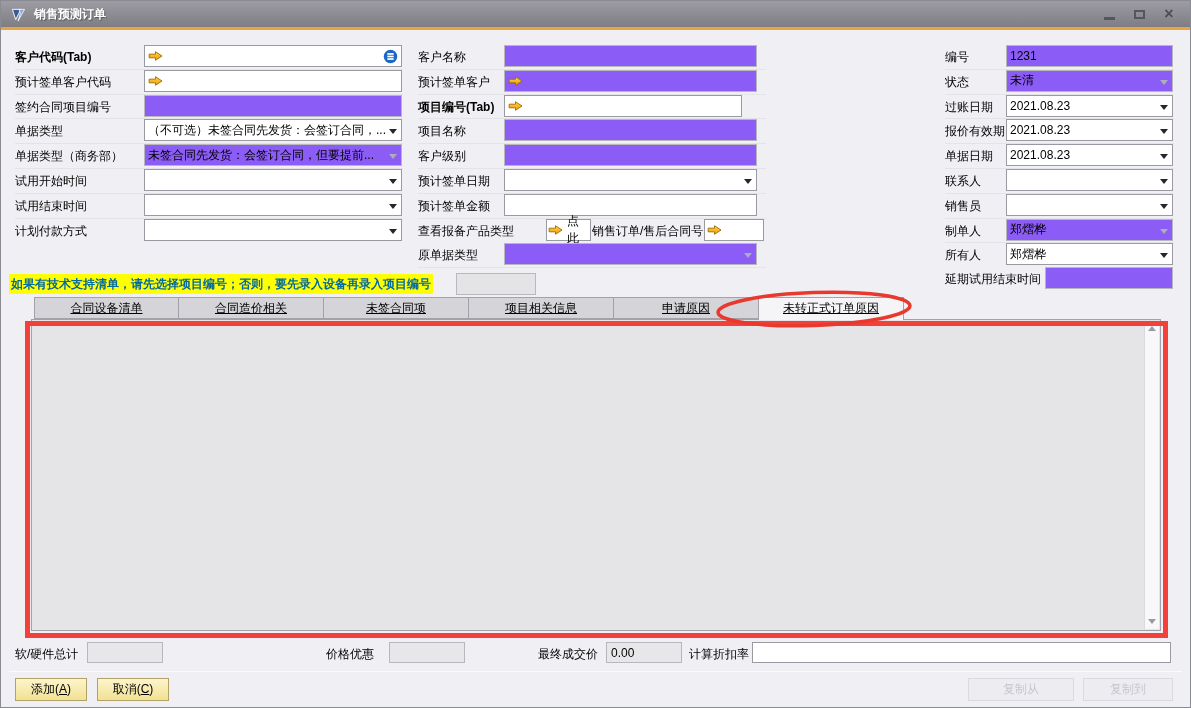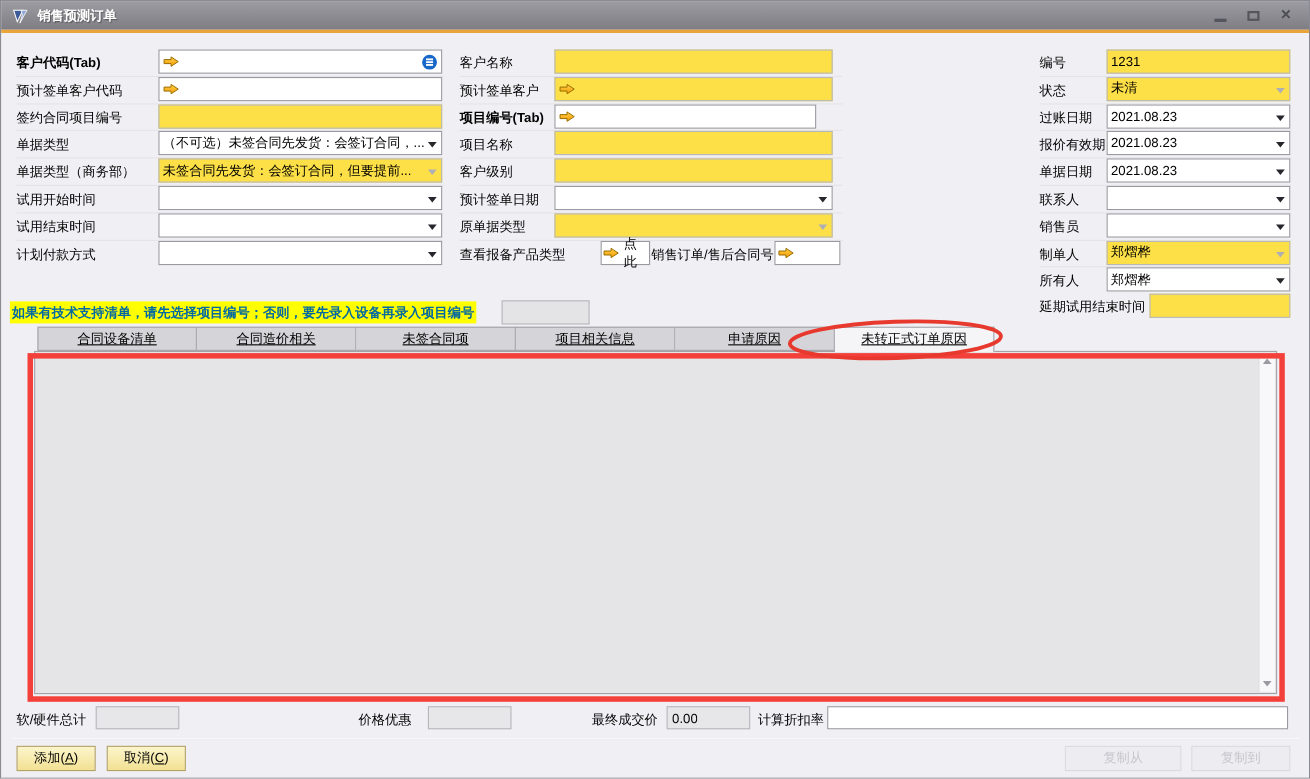--- a/index.html
+++ b/index.html
@@ -23,21 +23,21 @@
   
   .col { position:absolute; top:44px; }
   .col-left  { left:14px;  width:388px; }
   .col-mid   { left:417px; width:348px; }
   .col-right { left:944px; width:229px; }
   .row { position:relative; height:24.8px; border-bottom:1px solid #e4e4e8; }
   .lbl { position:absolute; left:0; top:4px; white-space:nowrap; }
   .lbl.bold { font-weight:bold; }
   .field { position:absolute; top:0; height:22px; border:1px solid #9a9aa2; background:#fff;
            display:flex; align-items:center; padding:0 3px; overflow:hidden; white-space:nowrap; }
-  .field.dis { background:#fde047; border-color:#b7b7bd; }
+  .field.dis { background:#8b5cf6; border-color:#b7b7bd; }
   .col-left  .field { left:129px; width:258px; }
   .col-mid   .field { left:86px;  width:253px; }
   .col-mid   .field.short { width:238px; }
   .col-right .field { left:61px;  width:167px; }
   .val { overflow:hidden; white-space:nowrap; }
   .car { position:absolute; right:4px; top:9px; width:0; height:0;
          border-left:4px solid transparent; border-right:4px solid transparent;
          border-top:5px solid #26262c; }
   .car.dis { border-top-color:#aeaeb5; }
   .arw { flex:0 0 auto; margin-right:3px; }
@@ -240,40 +240,46 @@
       </div>
     </div>
     <div class="row">
       <span class="lbl">预计签单日期</span>
       <div class="field pad-car">
         <span class="val"></span>
         <div class="car"></div>
       </div>
     </div>
     <div class="row">
-      <span class="lbl">原单据类型</span>
-      <div class="field dis pad-car">
-        <span class="val"></span>
-        <div class="car dis"></div>
+      <span class="lbl">预计签单金额</span>
+      <div class="field">
+        <span class="val"></span>
       </div>
     </div>
     <div class="row" style="border-bottom:none">
       <span class="lbl">查看报备产品类型</span>
       <div class="m-box1">
         <svg class="arw" viewBox="0 0 16 11" width="15" height="10">
             <path d="M1 3.5 H8 V0.8 L15.2 5.5 L8 10.2 V7.5 H1 Z" fill="url(#agrad)" stroke="#9a6d00"></path>
           </svg>
         <span>点此</span>
       </div>
       <span class="m-lbl2">销售订单/售后合同号</span>
       <div class="m-box2">
         <svg class="arw" viewBox="0 0 16 11" width="15" height="10">
             <path d="M1 3.5 H8 V0.8 L15.2 5.5 L8 10.2 V7.5 H1 Z" fill="url(#agrad)" stroke="#9a6d00"></path>
           </svg>
         <span class="val"></span>
+      </div>
+    </div>
+    <div class="row">
+      <span class="lbl">原单据类型</span>
+      <div class="field dis pad-car">
+        <span class="val"></span>
+        <div class="car dis"></div>
       </div>
     </div>
   </div>
 
   <div class="col col-right">
     <div class="row">
       <span class="lbl">编号</span>
       <div class="field dis">
         <span class="val">1231</span>
       </div>

